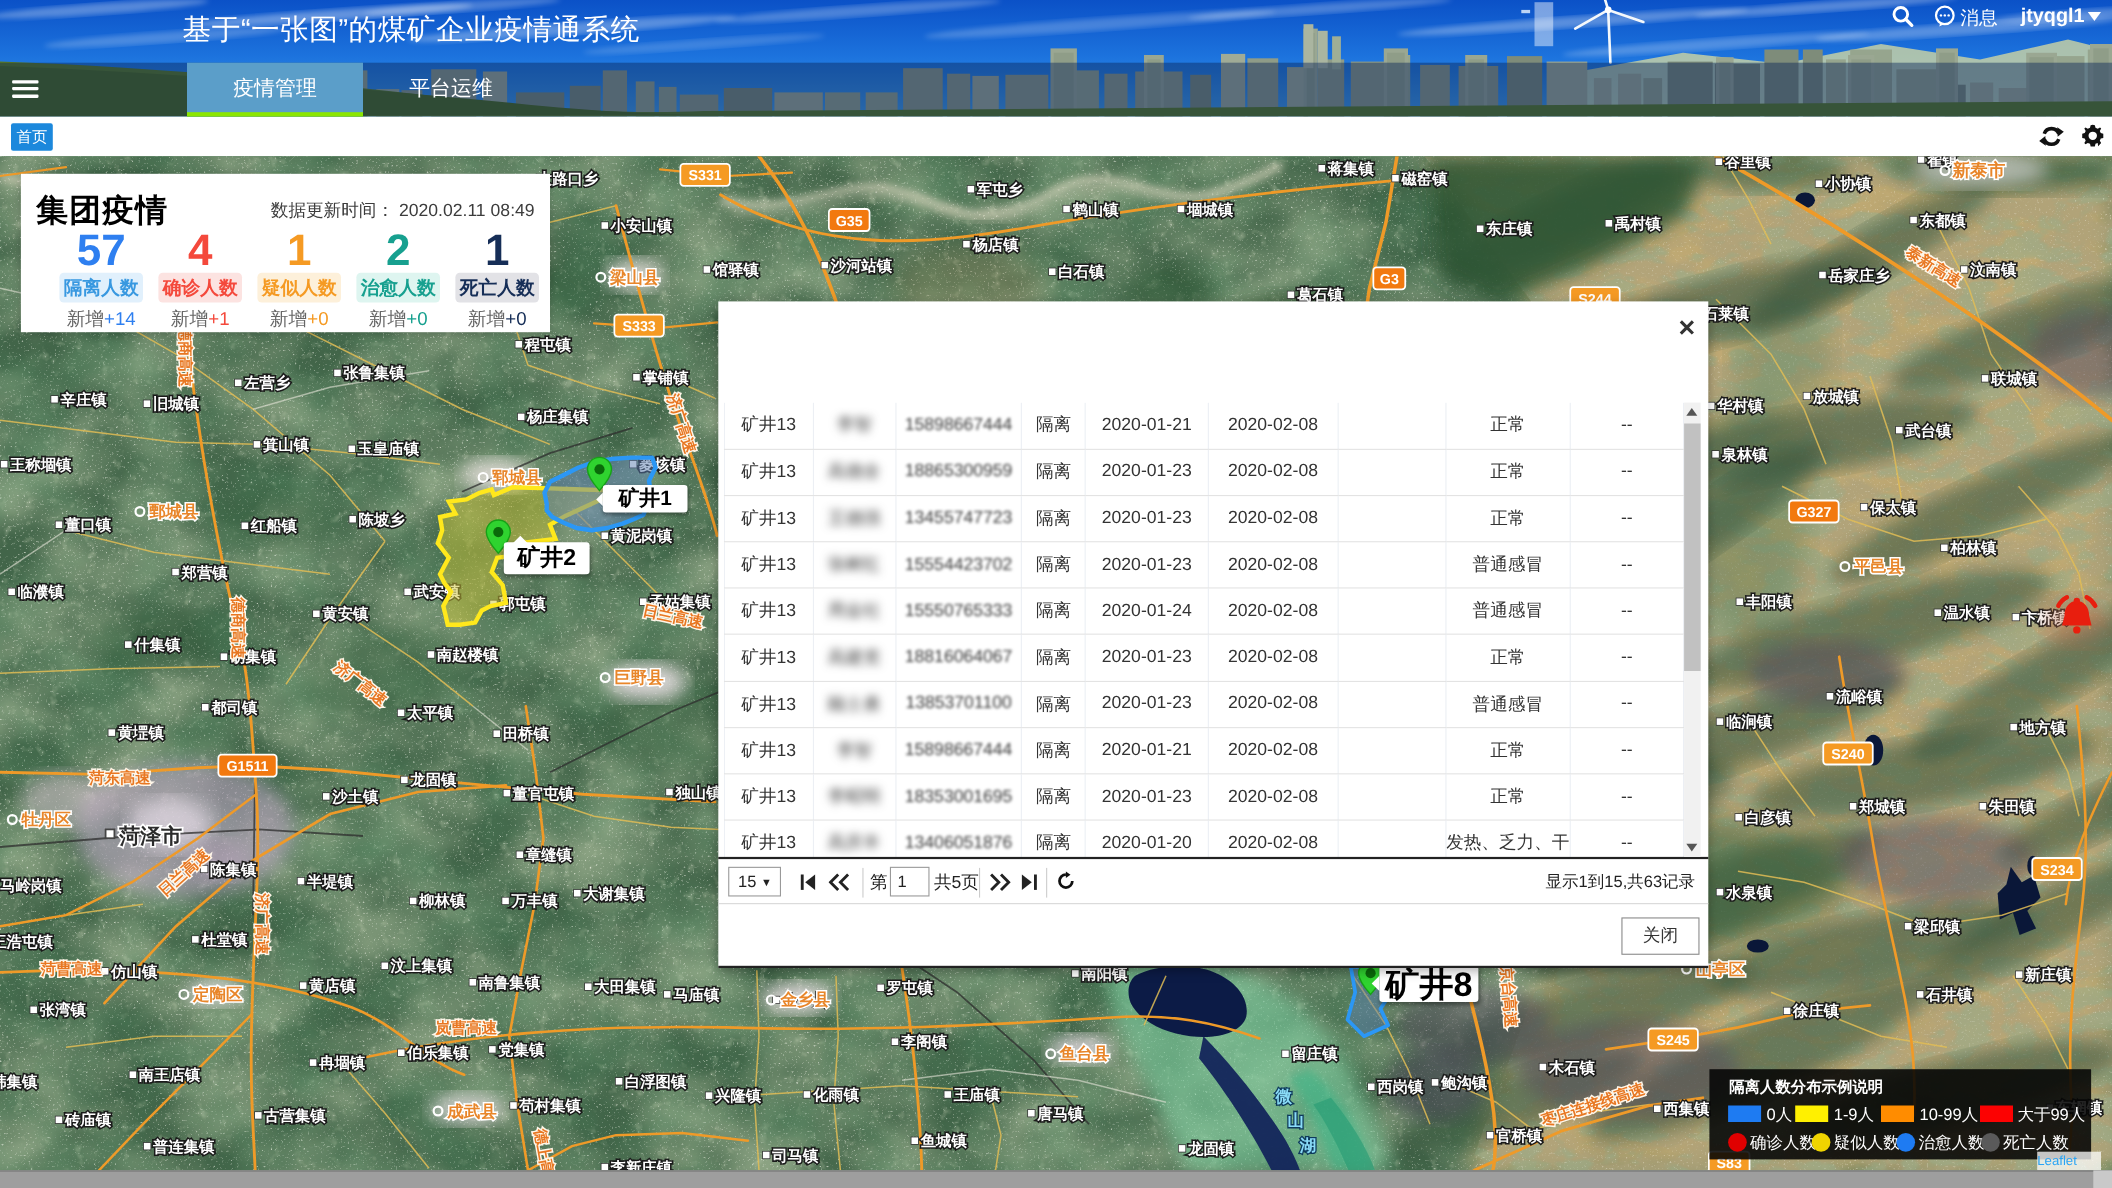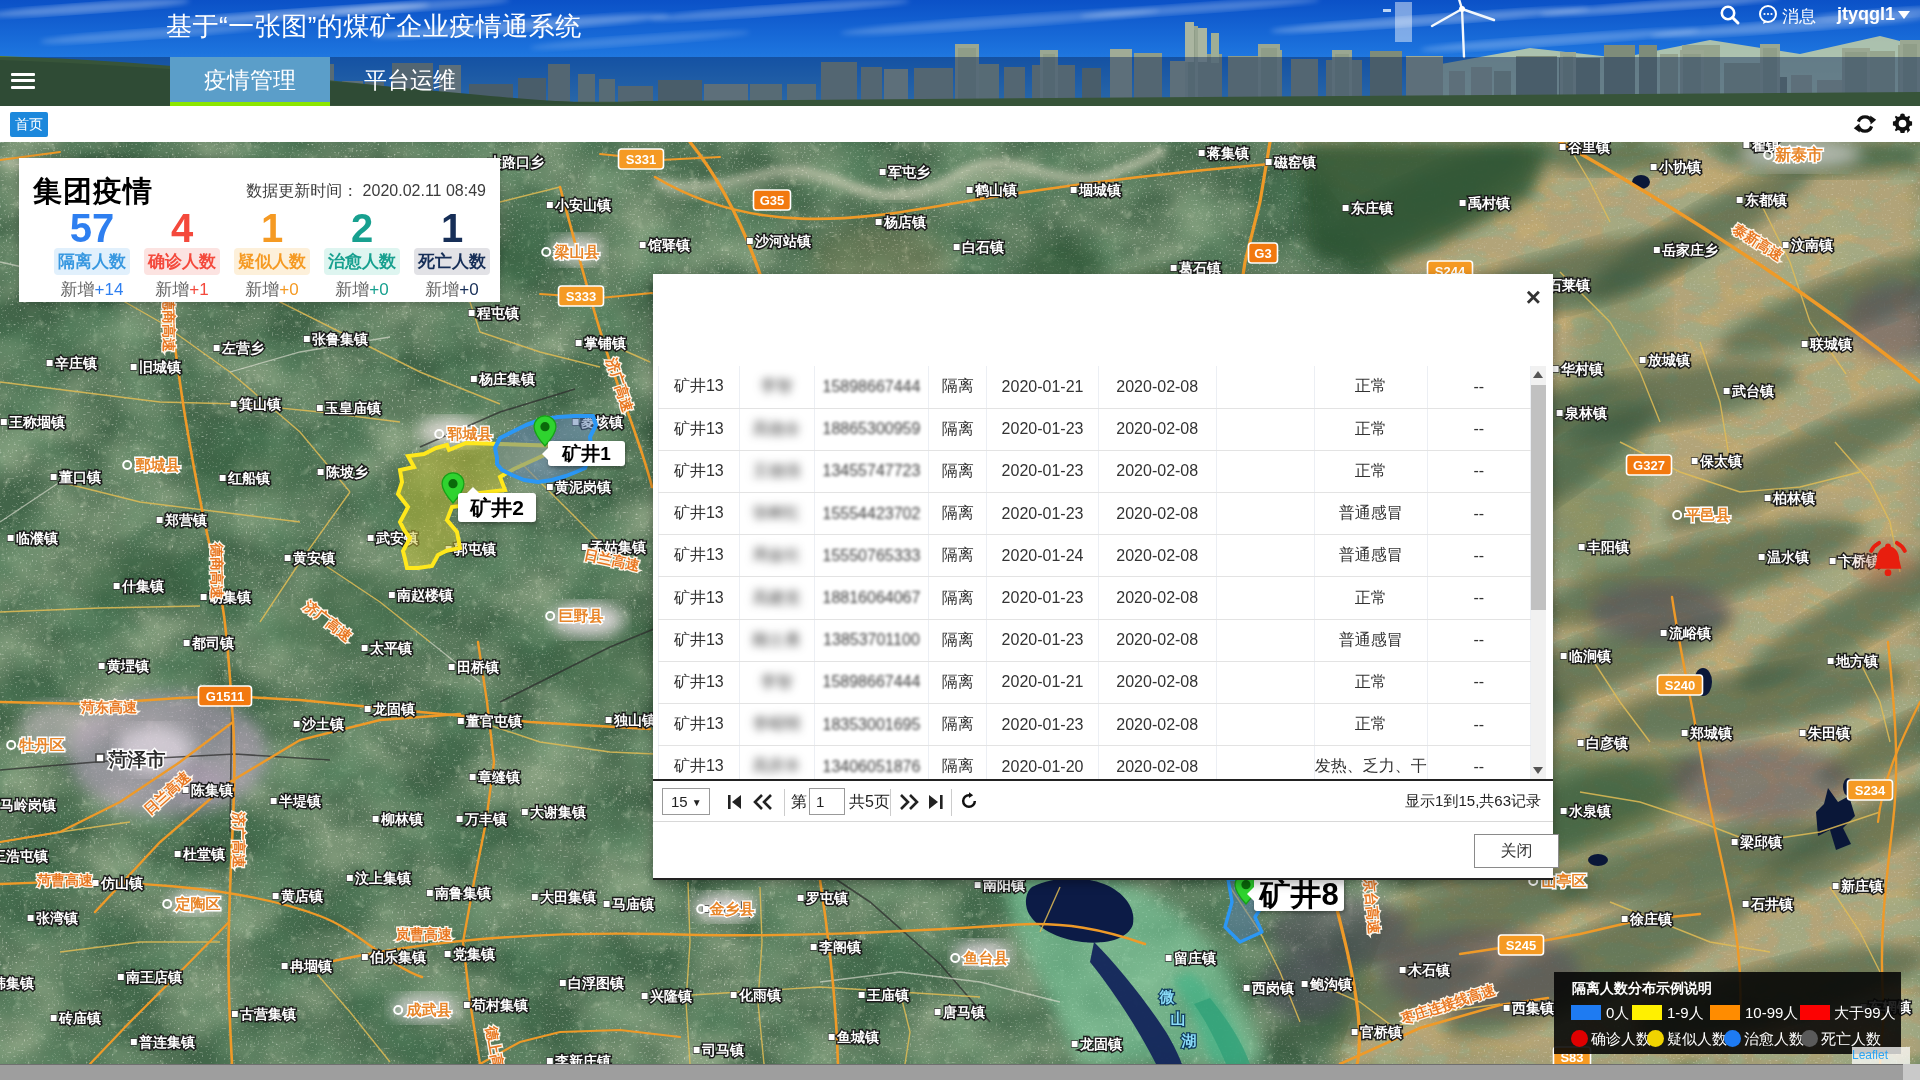--- a/index.html
+++ b/index.html
@@ -6,21 +6,21 @@
 .abs{position:absolute}
 #stage{position:relative;width:1920px;height:1080px;background:#fff;overflow:hidden}
 
 #hdr{left:0;top:0;width:1920px;height:106px;overflow:hidden}
 #hdrsvg{left:0;top:0}
 #navovl{left:0;top:57px;width:1920px;height:49px;background:rgba(7,34,86,0.44)}
 #logo{left:14px;top:6px}
 #title{left:166px;top:9px;color:#fff;font-size:26px;font-weight:normal;letter-spacing:0.5px}
 #hamb{left:11px;top:73px;width:24px;height:17px}
 #hamb div{height:3px;background:#fff;margin-bottom:3.4px;border-radius:1px}
-.tab{top:57px;height:49px;line-height:47px;color:#fff;font-size:23px;text-align:center}
+.tab{top:57px;height:49px;line-height:47px;color:#fff;font-size:19px;text-align:center}
 #tab1{left:170px;width:160px;background:#5b9ec9;border-bottom:4px solid #8ce600}
 #tab2{left:330px;width:160px}
 #homebtn{left:10px;top:112px;width:38px;height:25px;background:#1c88dc;color:#fff;font-size:14px;text-align:center;line-height:25px;border-radius:2px}
 
 
 #map{left:0;top:142px;width:1920px;height:922px;overflow:hidden;background:#517c56}
 
 .mklab{background:#fff;color:#000;font-weight:bold;text-align:center;border-radius:3px;box-shadow:1px 2px 4px rgba(0,0,0,.4)}
 #mk1{left:548px;top:441px;width:77px;height:25px;font-size:19px;line-height:25px}
 #mk2{left:458px;top:493px;width:78px;height:29px;font-size:21px;line-height:29px}
@@ -50,21 +50,21 @@
 
 #msb{left:1531px;top:366px;width:15px;height:413px;background:#f1f1f1}
 #msbthumb{left:0;top:19px;width:15px;height:225px;background:#c1c1c1}
 .sbarrow{left:2px;width:0;height:0;border-left:5.5px solid transparent;border-right:5.5px solid transparent}
 
 #pgbar{left:0;top:505px;width:900px;height:43px;border-top:2px solid #222;border-bottom:1px solid #d8d8d8;font-size:16px;color:#222}
 .pgsep{position:absolute;top:8px;height:27px;border-left:1px solid #ccc}
 #pselect{left:9px;top:7px;width:48px;height:27px;border:1px solid #999;font-size:15px;line-height:25px;padding-left:8px}
 #pinput{left:156px;top:7px;width:36px;height:27px;border:1px solid #999;font-size:15px;line-height:25px;padding-left:6px}
 #recinfo{right:12px;top:11px;font-size:15px;color:#222}
-#closebtn{left:821px;top:560px;width:85px;height:34px;border:1px solid #8a8a8a;text-align:center;line-height:32px;font-size:16px;color:#333;background:#fff}
+#closebtn{left:821px;top:560px;width:71px;height:34px;border:1px solid #8a8a8a;text-align:center;line-height:32px;font-size:16px;color:#333;background:#fff}
 
 #legend{left:1554px;top:972px;width:347px;height:82px;background:rgba(5,5,5,.88);color:#fff}
 #legend .t{position:absolute;left:18px;top:8px;font-size:14px;font-weight:bold}
 .lrect{position:absolute;top:33px;width:30px;height:15px}
 .lcirc{position:absolute;top:58px;width:17px;height:17px;border-radius:50%}
 .llab{position:absolute;font-size:15px;color:#fff}
 
 #attr{left:1852px;top:1047px;width:58px;height:17px;background:rgba(255,255,255,.75);color:#2aa4f4;font-size:12px;line-height:17px}
 
 #botsb{left:0;top:1064px;width:1920px;height:16px;background:#9e9e9e;border-top:1px solid #6f6f6f}

